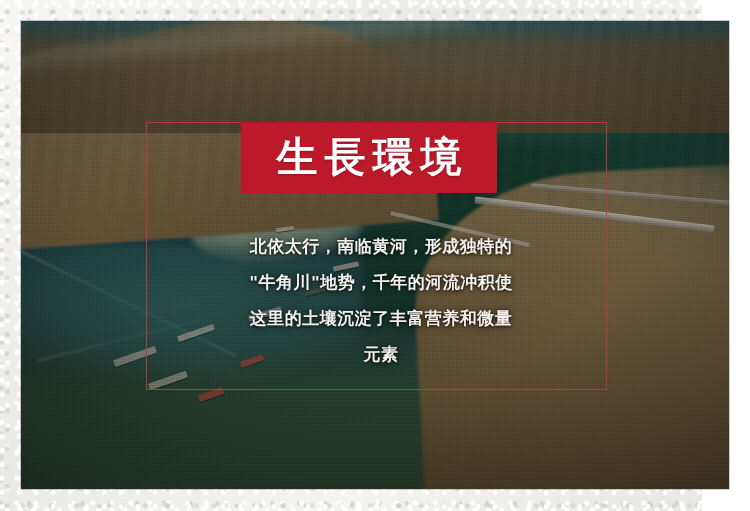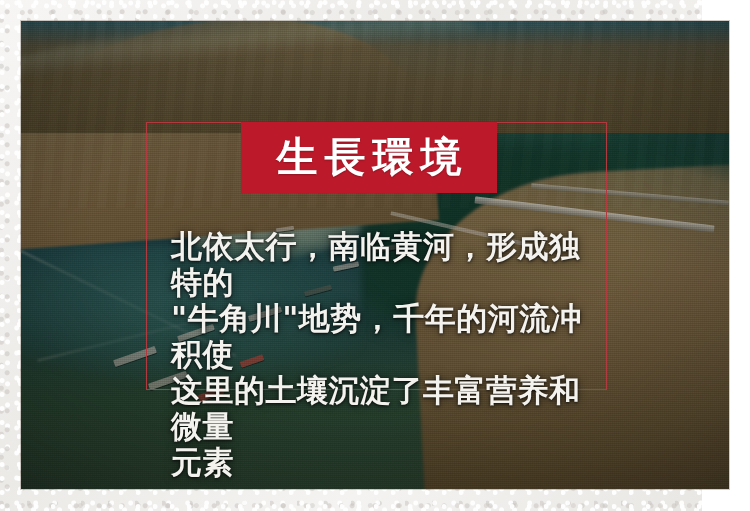--- a/index.html
+++ b/index.html
@@ -381,28 +381,29 @@
   }
 
   
   #body-copy {
     position: absolute;
     left: 171px;
     top: 228px;
     width: 420px;
     color: #f4f2ee;
     font-family: "DejaVu Serif", "Liberation Serif", serif;
-    font-size: 31px;
+    font-size: 17px;
     font-weight: 700;
     line-height: 36px;
     letter-spacing: 0.5px;
     text-shadow:
       0 1px 3px rgba(0,0,0,0.75),
       0 0 8px rgba(0,0,0,0.55);
     white-space: pre-line;
+    text-align: center;
   }
 </style>
 </head>
 <body>
 
 <div id="poster-frame">
 
   <div id="photo">
 
     <div class="layer" id="base-terrain"></div>

